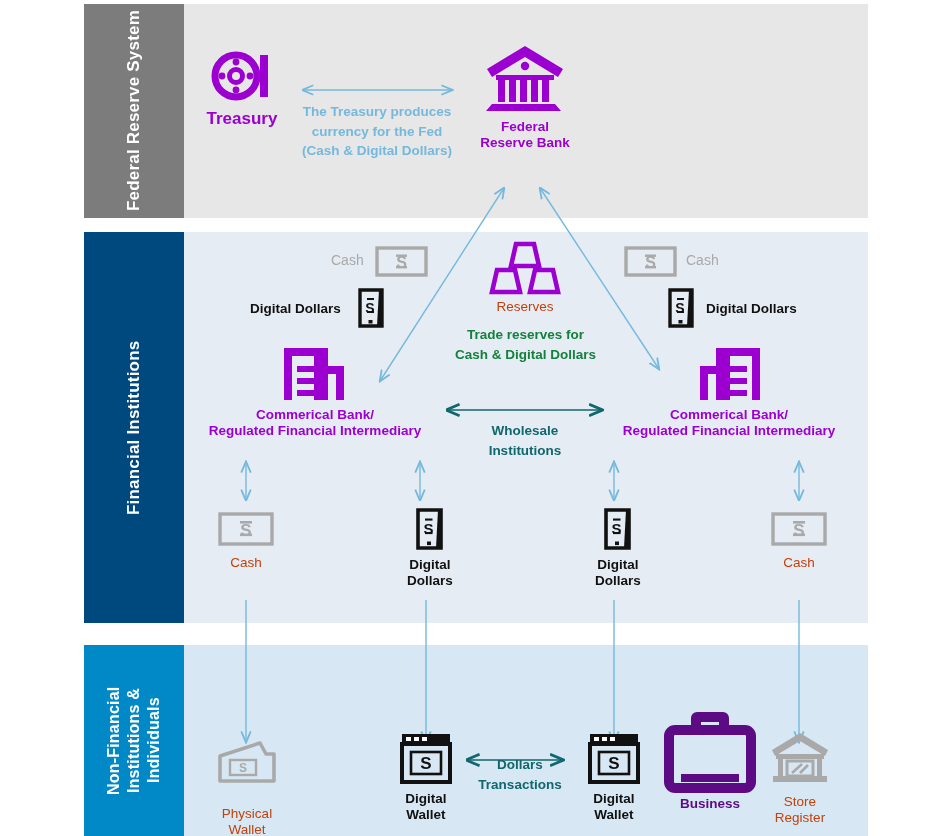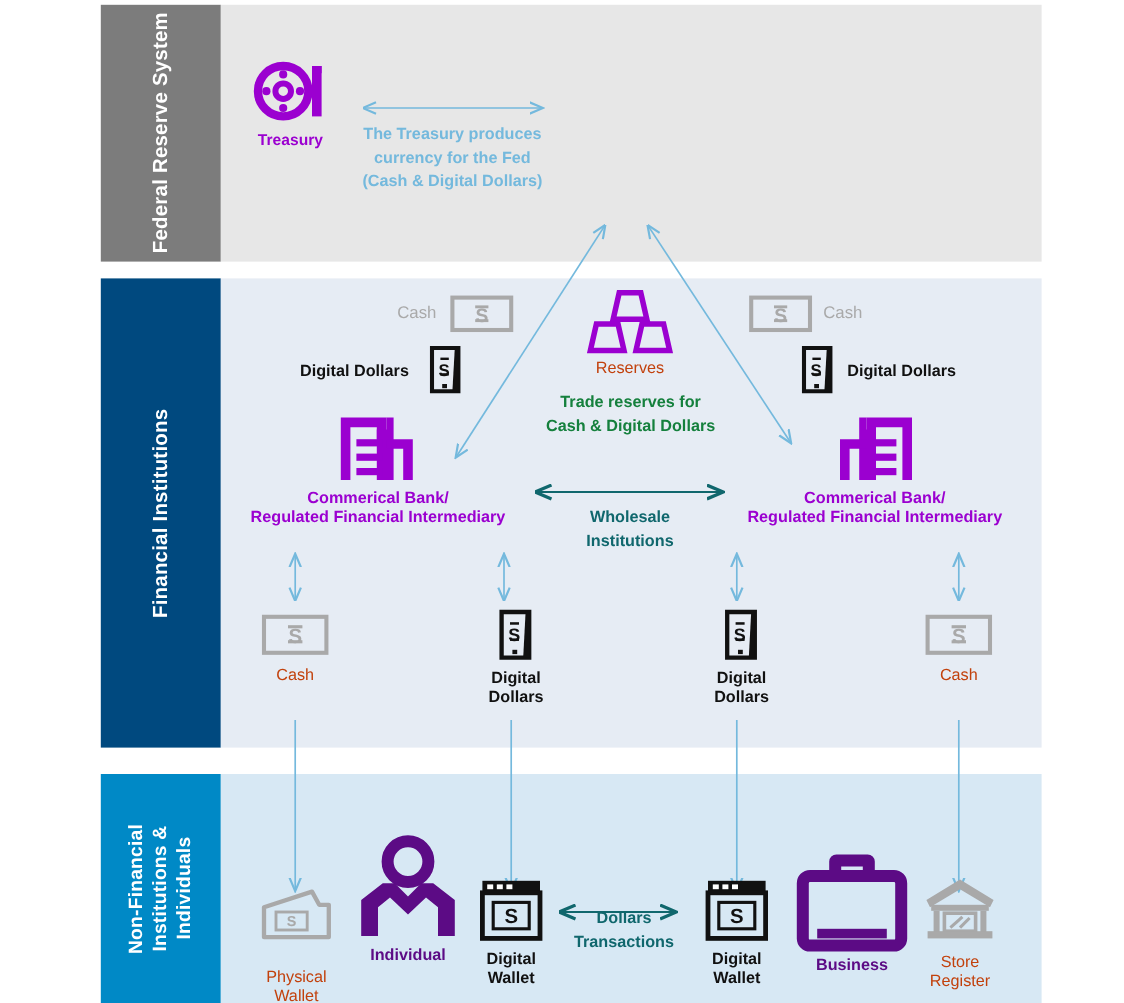--- a/index.html
+++ b/index.html
@@ -125,27 +125,44 @@
         <circle cx="25" cy="28" r="21" fill="none" stroke="#9b00d0" stroke-width="7"></circle>
         <circle cx="25" cy="28" r="6.5" fill="none" stroke="#9b00d0" stroke-width="5"></circle>
         <circle cx="25" cy="14" r="3.4" fill="#9b00d0"></circle>
         <circle cx="25" cy="42" r="3.4" fill="#9b00d0"></circle>
         <circle cx="11" cy="28" r="3.4" fill="#9b00d0"></circle>
         <circle cx="39" cy="28" r="3.4" fill="#9b00d0"></circle>
         <path d="M49 7 L57 7 L57 49 L49 49 Z" fill="#9b00d0"></path>
         <path d="M49 7 L57 7 L57 13 L49 13 Z" fill="#9b00d0"></path>
       </svg>
     </span>
-    <span class="cap purple" style="font-size:13px;">Treasury</span>
+    <span class="cap purple" style="font-size:17px;">Treasury</span>
   </div>
 
   <div class="ftext" style="left:292px;top:102px;width:170px;font-size:13.5px;color:#74b9dd;">The Treasury produces
 currency for the Fed
 (Cash &amp; Digital Dollars)</div>
 
+  <div class="node" id="n-frb" style="left:470px;top:42px;width:110px;">
+    <span>
+      <svg width="82" height="72" viewBox="0 0 82 72">
+        <path d="M41 4 L79 27 L74 35 L41 15 L8 35 L3 27 Z" fill="#9b00d0"></path>
+        <circle cx="41" cy="24" r="4.2" fill="#9b00d0"></circle>
+        <rect x="12" y="33" width="58" height="5" fill="#9b00d0"></rect>
+        <rect x="14" y="38" width="7" height="22" fill="#9b00d0"></rect>
+        <rect x="25" y="38" width="7" height="22" fill="#9b00d0"></rect>
+        <rect x="36" y="38" width="7" height="22" fill="#9b00d0"></rect>
+        <rect x="47" y="38" width="7" height="22" fill="#9b00d0"></rect>
+        <rect x="58" y="38" width="7" height="22" fill="#9b00d0"></rect>
+        <path d="M8 62 L71 62 L77 69 L2 69 Z" fill="#9b00d0"></path>
+      </svg>
+    </span>
+    <span class="cap purple" style="font-size:13.5px;">Federal
+Reserve Bank</span>
+  </div>
 
   <div class="rowlab gray" style="left:331px;top:252px;">Cash</div>
   <span style="position:absolute;left:375px;top:246px;">
     <svg width="53" height="31" viewBox="0 0 53 31">
       <rect x="2" y="2" width="49" height="27" fill="none" stroke="#a9a9a9" stroke-width="3.4"></rect>
       <text x="26.5" y="22" font-family="Liberation Sans, sans-serif" font-size="16" font-weight="bold" fill="#a9a9a9" text-anchor="middle">S</text>
       <rect x="21" y="8.5" width="11" height="2.4" fill="#a9a9a9"></rect>
       <rect x="21" y="20" width="11" height="2.4" fill="#a9a9a9"></rect>
     </svg>
   </span>
@@ -289,29 +306,20 @@
       <svg width="62" height="50" viewBox="0 0 62 50">
         <path d="M4 20 L44 7 L50 18 L58 18 L58 45 L4 45 Z" fill="none" stroke="#a9a9a9" stroke-width="3.6" stroke-linejoin="round"></path>
         <rect x="14" y="24" width="26" height="15" fill="none" stroke="#a9a9a9" stroke-width="2.4"></rect>
         <text x="27" y="36" font-family="Liberation Sans, sans-serif" font-size="12" font-weight="bold" fill="#a9a9a9" text-anchor="middle">S</text>
       </svg>
     </span>
     <span class="cap gray" style="font-weight:normal;font-size:13.5px;margin-top:20px;">Physical
 Wallet</span>
   </div>
 
-  <div class="node" style="left:294px;top:694px;width:92px;">
-    <span>
-      <svg width="82" height="88" viewBox="0 0 82 88">
-        <circle cx="41" cy="24" r="17" fill="none" stroke="#5c0b85" stroke-width="10"></circle>
-        <path d="M2 86 V56 L20 42 H30 L41 53 L52 42 H62 L80 56 V86 H66 V62 L56 54 L41 68 L26 54 L16 62 V86 Z" fill="#5c0b85"></path>
-      </svg>
-    </span>
-    <span class="cap dkpurple" style="font-size:13.5px;margin-top:6px;">Individual</span>
-  </div>
 
   <div class="node" style="left:390px;top:732px;width:72px;">
     <span>
       <svg width="52" height="52" viewBox="0 0 52 52">
         <rect x="2" y="2" width="48" height="10" fill="#111"></rect>
         <rect x="6" y="5" width="5" height="4" fill="#ffffff"></rect>
         <rect x="14" y="5" width="5" height="4" fill="#ffffff"></rect>
         <rect x="22" y="5" width="5" height="4" fill="#ffffff"></rect>
         <rect x="2" y="12" width="48" height="38" fill="none" stroke="#111" stroke-width="4"></rect>
         <rect x="11" y="20" width="30" height="22" fill="none" stroke="#111" stroke-width="2.6"></rect>

